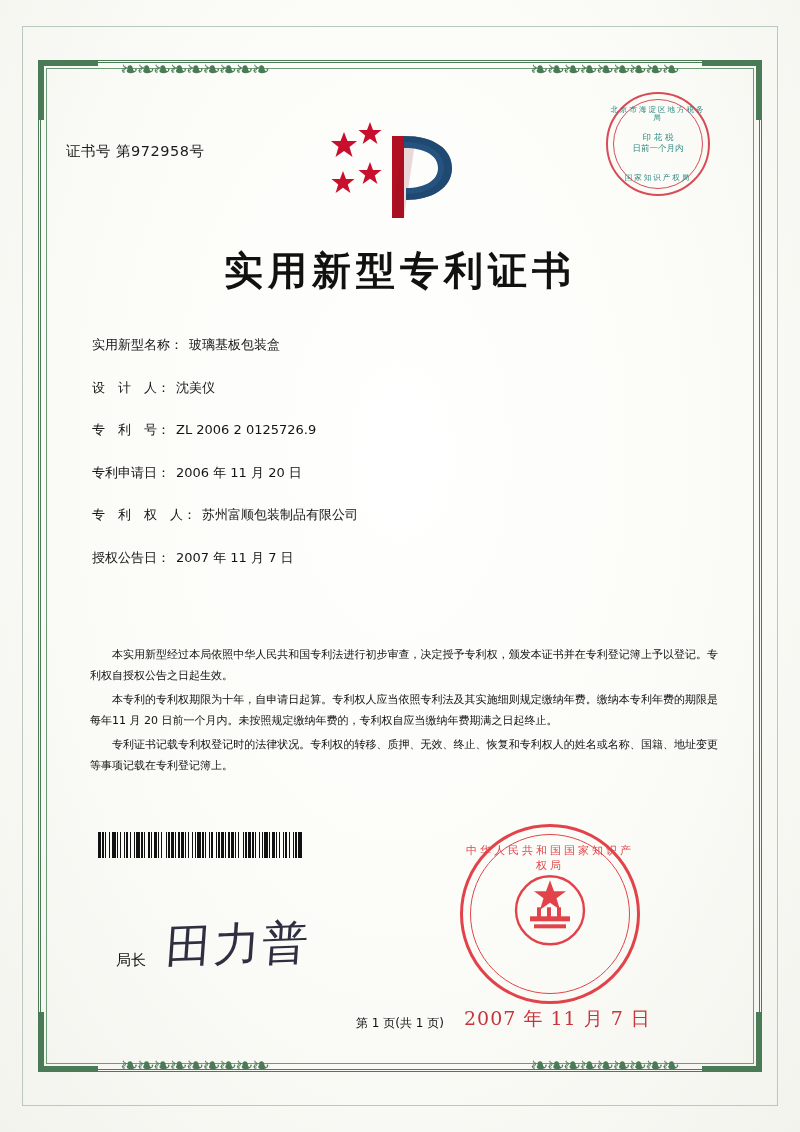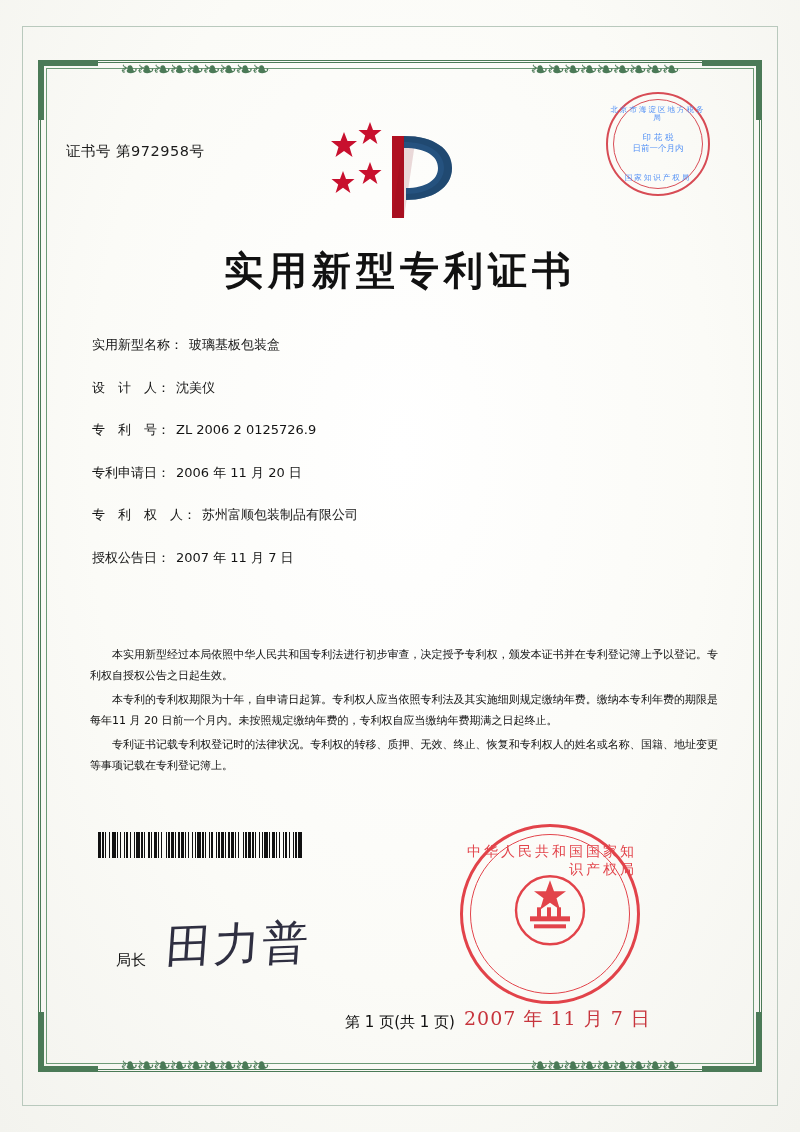--- a/index.html
+++ b/index.html
@@ -121,21 +121,21 @@
 
   
   .seal-small {
     position: absolute;
     right: 30px;
     top: 8px;
     width: 104px;
     height: 104px;
     border-radius: 50%;
     border: 2px solid #d3343f;
-    color: #3b82f6;
+    color: #0f766e;
     box-sizing: border-box;
     opacity: 0.88;
   }
   .seal-small .ring {
     position: absolute;
     inset: 5px;
     border-radius: 50%;
     border: 1px solid #d3343f;
   }
   .seal-small .arc-top,
@@ -273,43 +273,43 @@
     top: 50%;
     transform: translate(-50%, -54%);
     width: 92px;
     height: 92px;
   }
   .seal-big .txt-top,
   .seal-big .txt-bot {
     position: absolute;
     left: 0;
     width: 100%;
-    text-align: right;
-    font-size: 14px;
+    text-align: center;
+    font-size: 11px;
     letter-spacing: 3px;
   }
   .seal-big .txt-top { top: 16px; }
 
   .seal-date {
     position: absolute;
     left: 404px;
     top: 922px;
     font-size: 19px;
     color: #c7343c;
     letter-spacing: 1px;
     font-family: "DejaVu Serif", serif;
   }
 
   .page-num {
     position: absolute;
     left: 0;
     right: 0;
     bottom: 16px;
     text-align: center;
-    font-size: 15px;
+    font-size: 12px;
     color: #111;
   }
 </style>
 </head>
 <body>
 
 <div class="page">
   <div class="scan-tint"></div>
 
   <div class="frame-outer"></div>

